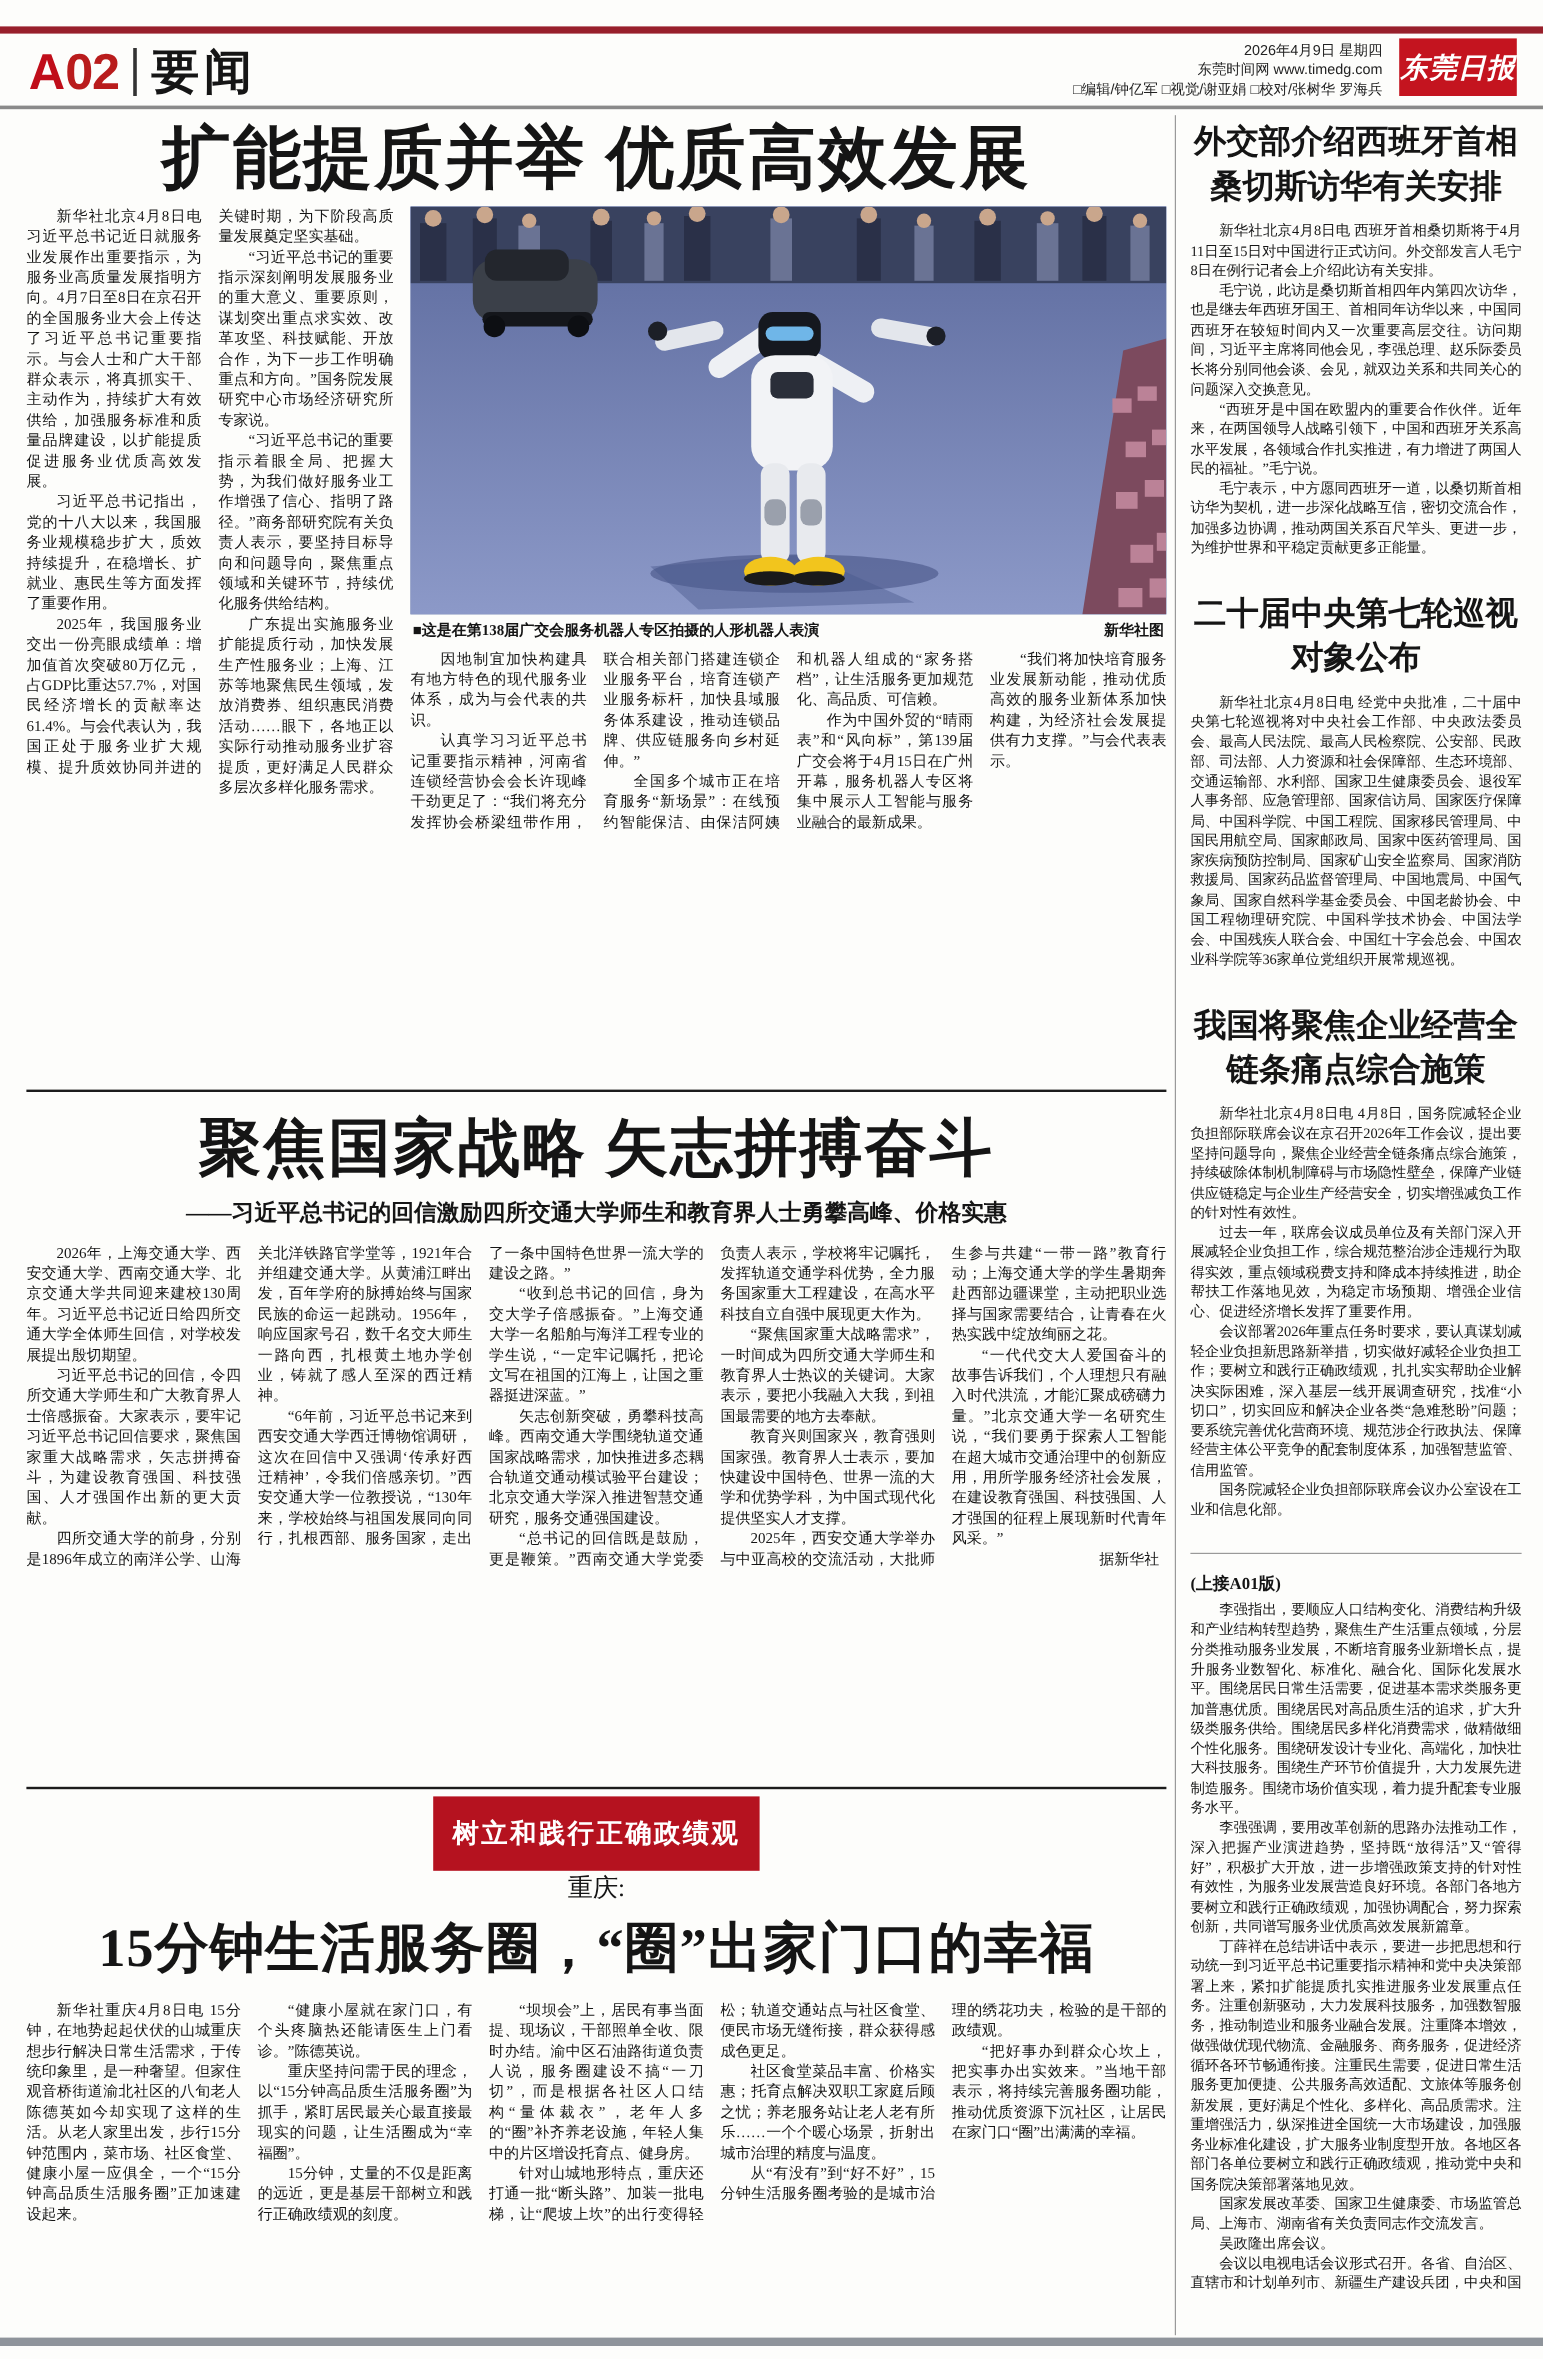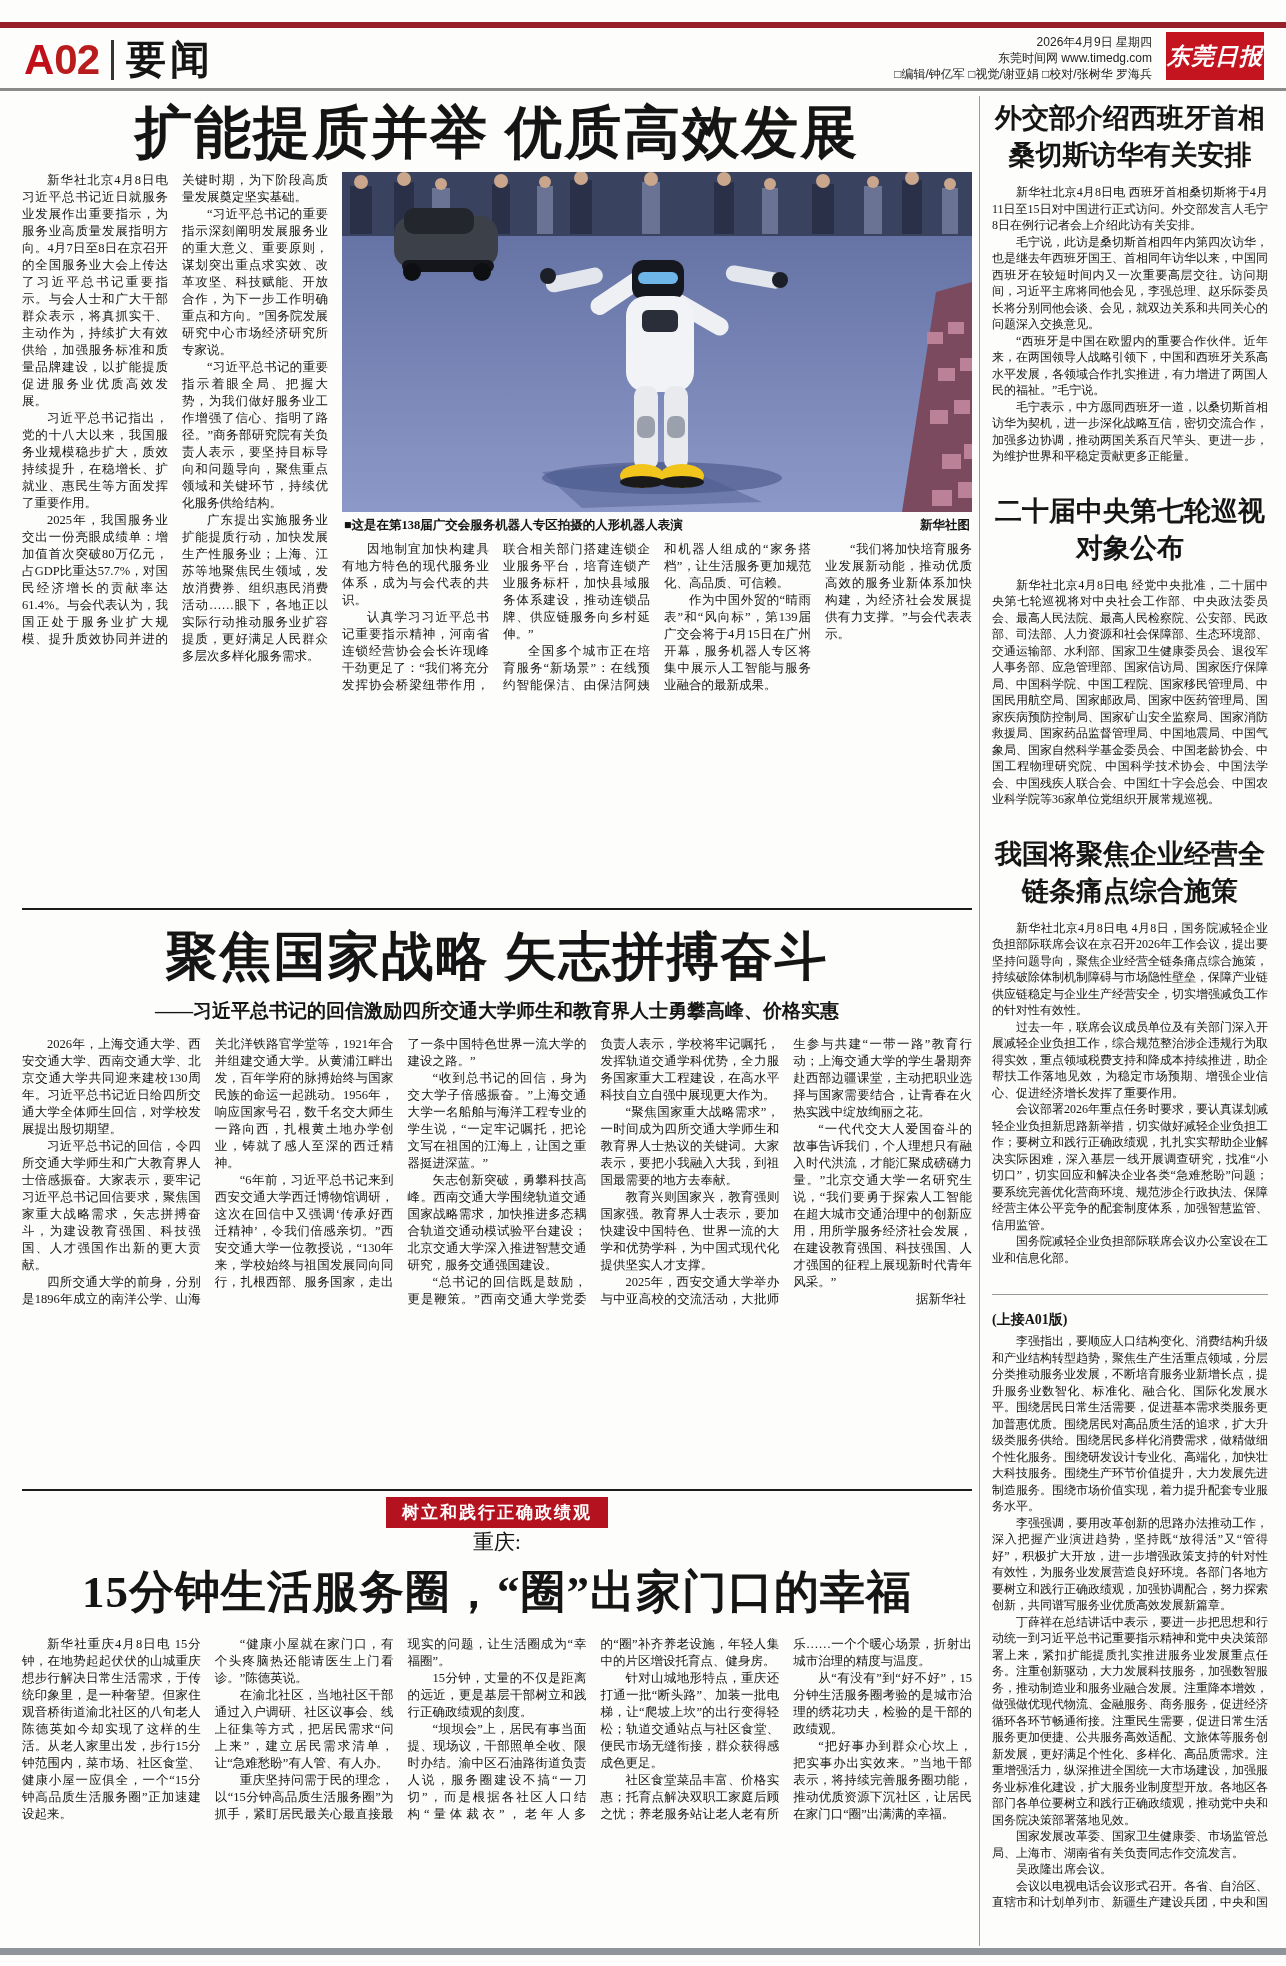--- a/index.html
+++ b/index.html
@@ -38,21 +38,21 @@
   .rule-main{position:absolute;left:22px;width:950px;height:2px;background:#1c1c1c;}
   
   .mid{position:absolute;top:916px;left:22px;width:950px;}
   .mid h2{margin:6px 0 6px;text-align:center;font-size:52px;font-weight:900;letter-spacing:2px;}
   .mid .sub{text-align:center;font-size:19px;font-weight:600;margin:0 0 12px;}
   .mid-body{height:440px;column-count:5;column-gap:14px;font-size:12.5px;line-height:17px;overflow:hidden;}
   .mid-body p:last-child{text-align:right;text-indent:0;padding-right:6px;}
   
   .bottom{position:absolute;top:1497px;left:22px;width:950px;}
   .tag{display:block;margin:0 auto;width:max-content;background:#b5121f;color:#fff;
-       font-family:"Liberation Sans",sans-serif;font-size:17px;font-weight:bold;padding:4px 16px;letter-spacing:2px;}
+       font-family:"Liberation Sans",sans-serif;font-size:22px;font-weight:bold;padding:16px 16px;letter-spacing:2px;}
   .loc{text-align:center;font-size:21px;margin:0 0 0;}
   .bottom h2{margin:6px 0 14px;text-align:center;font-size:45px;font-weight:900;letter-spacing:1px;}
   .bottom-body{height:298px;column-count:5;column-gap:14px;font-size:12.5px;line-height:17px;overflow:hidden;}
   
   .vrule{position:absolute;left:979px;top:96px;width:1px;height:1850px;background:#9a9a9a;}
   .sidebar{position:absolute;left:992px;top:100px;width:276px;}
   .sb-art{margin-bottom:28px;}
   .sb-title{text-align:center;font-size:27px;font-weight:900;line-height:37px;margin:0 0 10px;}
   .sb-body{font-size:12px;line-height:16.5px;text-align:justify;}
   .sb-body p{margin:0;text-indent:2em;}
@@ -228,21 +228,20 @@
 
 <div class="rule-main" style="top:1489px;"></div>
 
 <div class="bottom">
   <span class="tag">树立和践行正确政绩观</span>
   <div class="loc">重庆:</div>
   <h2>15分钟生活服务圈，“圈”出家门口的幸福</h2>
   <div class="bottom-body cols">
       <p>新华社重庆4月8日电 15分钟，在地势起起伏伏的山城重庆想步行解决日常生活需求，于传统印象里，是一种奢望。但家住观音桥街道渝北社区的八旬老人陈德英如今却实现了这样的生活。从老人家里出发，步行15分钟范围内，菜市场、社区食堂、健康小屋一应俱全，一个“15分钟高品质生活服务圈”正加速建设起来。</p>
       <p>“健康小屋就在家门口，有个头疼脑热还能请医生上门看诊。”陈德英说。</p>
-      <p>在渝北社区，当地社区干部通过入户调研、社区议事会、线上征集等方式，把居民需求“问上来”，建立居民需求清单，让“急难愁盼”有人管、有人办。</p>
       <p>重庆坚持问需于民的理念，以“15分钟高品质生活服务圈”为抓手，紧盯居民最关心最直接最现实的问题，让生活圈成为“幸福圈”。</p>
       <p>15分钟，丈量的不仅是距离的远近，更是基层干部树立和践行正确政绩观的刻度。</p>
       <p>“坝坝会”上，居民有事当面提、现场议，干部照单全收、限时办结。渝中区石油路街道负责人说，服务圈建设不搞“一刀切”，而是根据各社区人口结构“量体裁衣”，老年人多的“圈”补齐养老设施，年轻人集中的片区增设托育点、健身房。</p>
       <p>针对山城地形特点，重庆还打通一批“断头路”、加装一批电梯，让“爬坡上坎”的出行变得轻松；轨道交通站点与社区食堂、便民市场无缝衔接，群众获得感成色更足。</p>
       <p>社区食堂菜品丰富、价格实惠；托育点解决双职工家庭后顾之忧；养老服务站让老人老有所乐……一个个暖心场景，折射出城市治理的精度与温度。</p>
       <p>从“有没有”到“好不好”，15分钟生活服务圈考验的是城市治理的绣花功夫，检验的是干部的政绩观。</p>
       <p>“把好事办到群众心坎上，把实事办出实效来。”当地干部表示，将持续完善服务圈功能，推动优质资源下沉社区，让居民在家门口“圈”出满满的幸福。</p>
     </div>
 </div>
 

